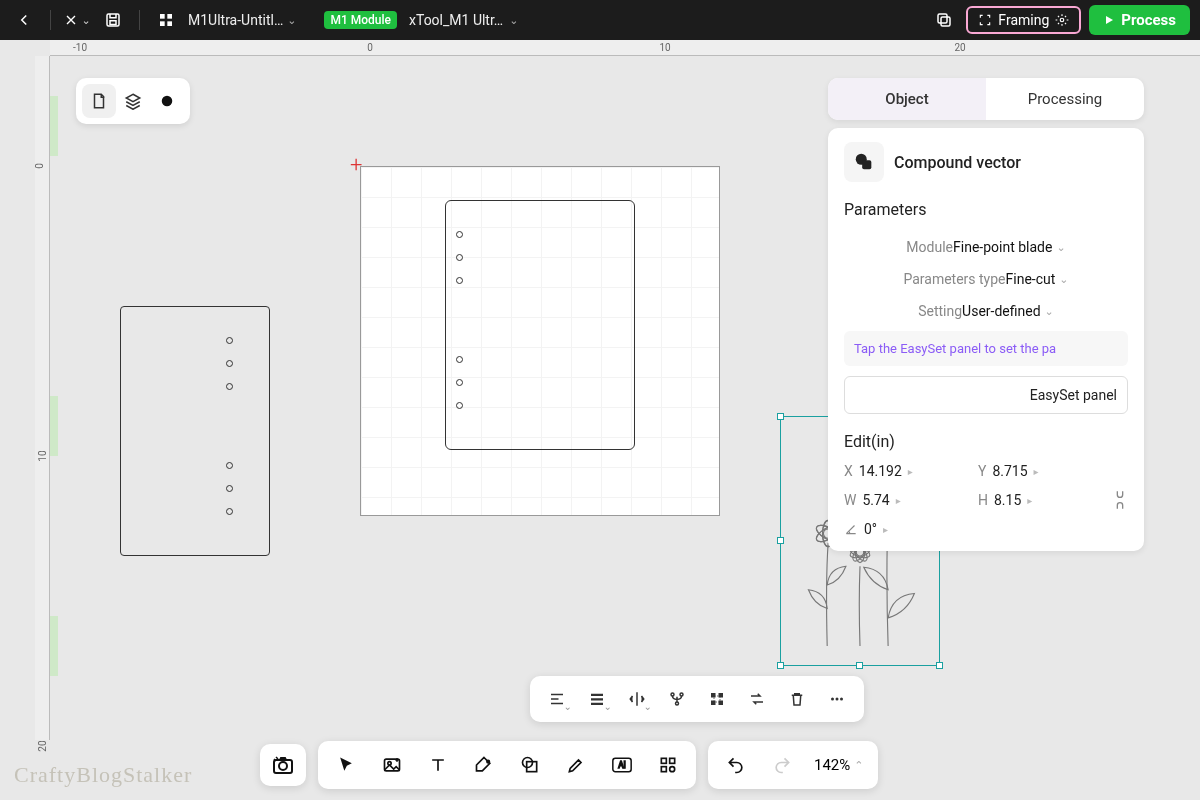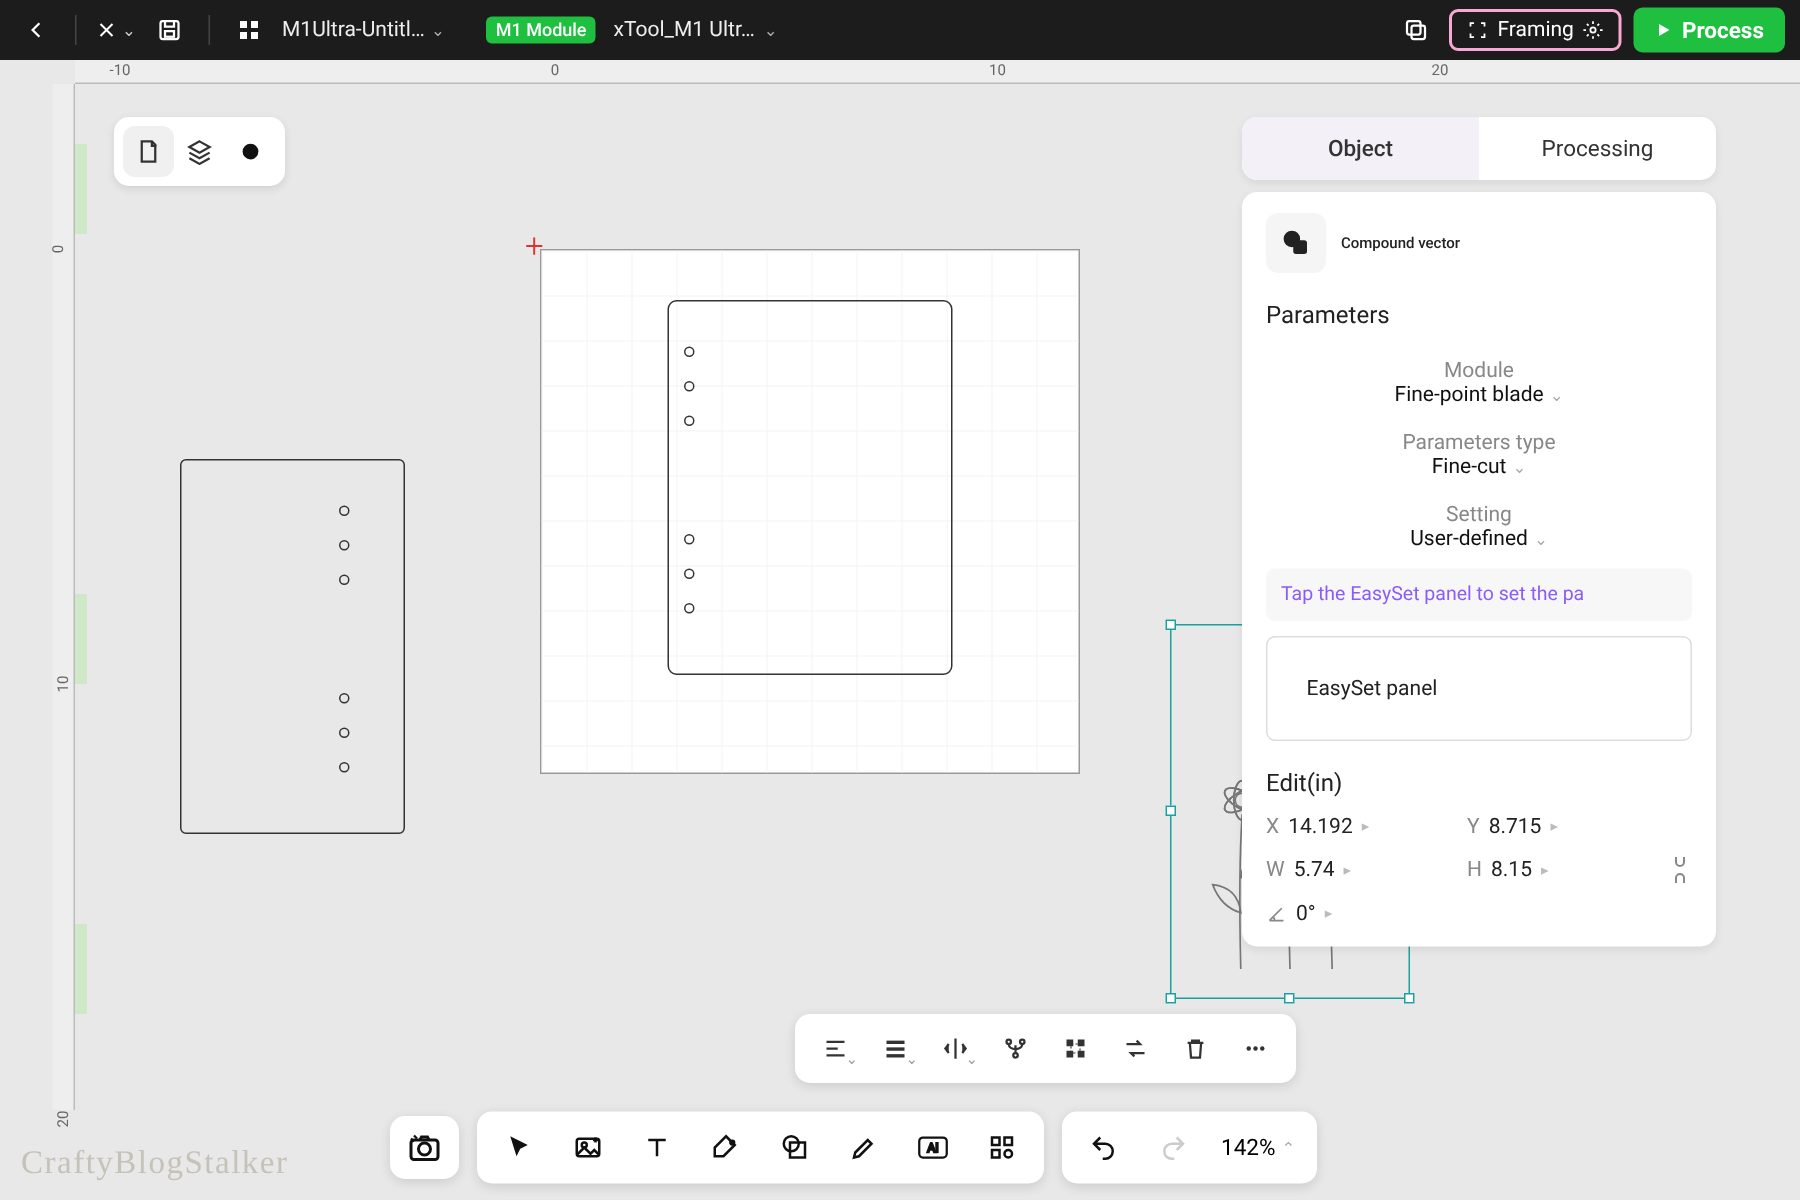--- a/index.html
+++ b/index.html
@@ -45,30 +45,30 @@
   .layer-pills .pill.active { background:#f0f0f0;}
 
   
   .rpanel { position:absolute; top:78px; right:56px; width:316px; background:transparent; }
   .tabs { display:flex; background:#fff; border-radius:10px; overflow:hidden; box-shadow:0 2px 6px rgba(0,0,0,.08);}
   .tabs .tab { flex:1; text-align:center; padding:12px 0; font-size:15px; cursor:pointer; color:#333;}
   .tabs .tab.active { background:#f3f0f7; font-weight:500;}
   .card { background:#fff; border-radius:10px; margin-top:8px; padding:14px 16px; box-shadow:0 2px 6px rgba(0,0,0,.08); font-size:14px; color:#222;}
   .cv-head { display:flex; align-items:center; gap:10px;}
   .cv-head .ic { width:40px; height:40px; display:flex; align-items:center; justify-content:center; background:#f5f5f5; border-radius:8px;}
-  .cv-head .title { font-size:10px; font-weight:500;}
+  .cv-head .title { font-size:16px; font-weight:500;}
   .toggle { position:relative; width:40px; height:22px; background:#1fbf3f; border-radius:11px; cursor:pointer;}
   .toggle::after { content:""; position:absolute; right:2px; top:2px; width:18px; height:18px; background:#fff; border-radius:50%;}
   .section { margin-top:18px; }
   .section h4 { font-size:16px; font-weight:400; margin-bottom:12px;}
-  .row { display:flex; align-items:center; justify-content:center; padding:8px 0; font-size:14px;flex-direction:column;}
+  .row { display:flex; align-items:center; justify-content:center; padding:8px 0; font-size:14px;}
   .row .label { color:#888;}
   .row .val { color:#111; display:flex; align-items:center; gap:4px; cursor:pointer;}
   .hint { background:#f7f7f7; border-radius:6px; padding:10px; color:#8b5cf6; font-size:13px; margin-top:4px; white-space:nowrap; overflow:hidden;}
-  .easyset { border:1px solid #ddd; border-radius:6px; text-align:left; padding:26px; margin-top:10px; cursor:pointer;}
+  .easyset { border:1px solid #ddd; border-radius:6px; text-align:right; padding:10px; margin-top:10px; cursor:pointer;}
   .edit-grid { display:grid; grid-template-columns:1fr 1fr auto; gap:10px 12px; margin-top:10px; font-size:14px; align-items:center;}
   .edit-grid .cell { display:flex; gap:6px; align-items:center; cursor:pointer;}
   .edit-grid .lab { color:#888;}
   .tiny-arrow { color:#bbb; font-size:10px;}
 
   
   .ctx-toolbar { position:absolute; left:530px; bottom:78px; background:#fff; border-radius:10px; box-shadow:0 2px 8px rgba(0,0,0,.12); display:flex; gap:6px; padding:8px 10px; align-items:center;}
   .ctx-toolbar .btn { width:34px; height:30px; display:flex; align-items:center; justify-content:center; cursor:pointer; border-radius:6px; position:relative;}
   .ctx-toolbar .btn.caret::after { content:"⌄"; color:#999; font-size:10px; position:absolute; right:2px; bottom:2px;}
 

